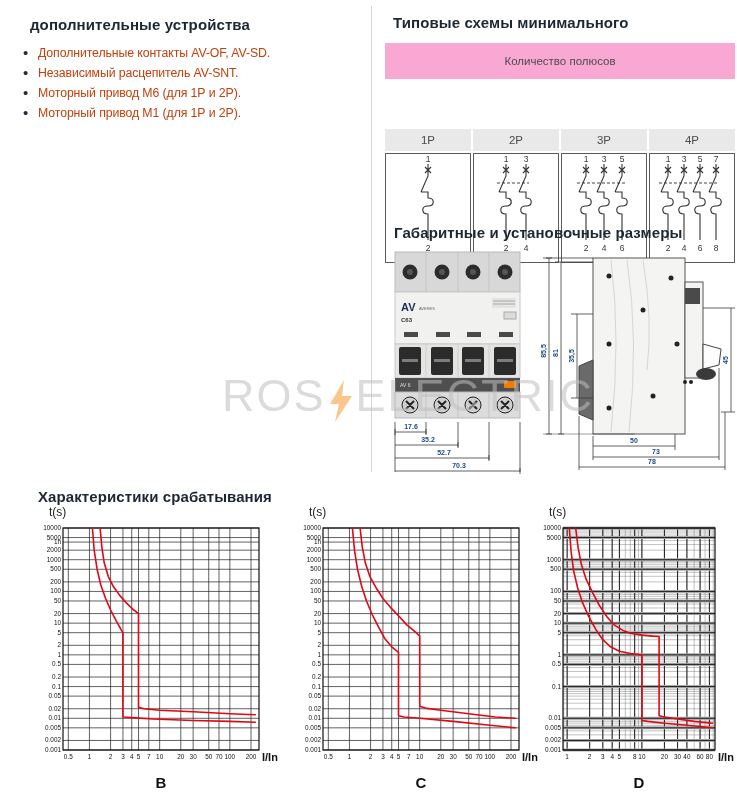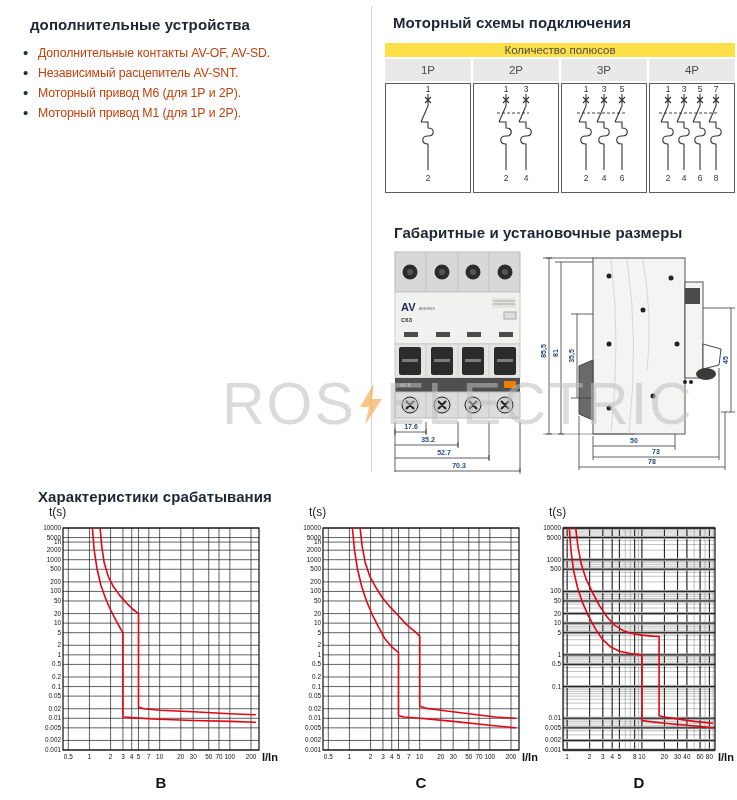--- a/index.html
+++ b/index.html
@@ -12,44 +12,44 @@
   
   .devices{position:absolute;left:22px;top:8px;width:346px;}
   .devices ul{list-style:none;margin:13px 0 0 0;padding:0;}
   .devices li{position:relative;padding-left:16px;margin-bottom:6px;font-size:12.3px;
               color:#c2410c;letter-spacing:-.1px;}
   .devices li::before{content:"\2022";position:absolute;left:1px;top:-2px;font-size:15px;color:#22303d;}
 
   
   .schemes{position:absolute;left:385px;top:6px;width:350px;}
   .ptable{margin-top:12px;}
-  .ptable-header{height:14px;background:#fde047;color:#4c4c4c;font-size:11.5px;
+  .ptable-header{height:36px;background:#f9a8d4;color:#4c4c4c;font-size:11.5px;
                  display:flex;align-items:center;justify-content:center;margin-bottom:2px;}
   .ptable-cols{display:flex;gap:2px;margin-bottom:2px;}
   .pcol{flex:1;height:22px;background:#e9e9e9;color:#4c4c4c;font-size:11.5px;
-        display:flex;align-items:center;justify-content:center;}
+        display:flex;align-items:center;justify-content:center;margin-top:48px;}
   .ptable-diagrams{display:flex;gap:2px;}
   .dcell{flex:1;height:108px;background:#fff;border:1px solid #5a5a5a;}
   .dcell svg{display:block;width:100%;height:100%;}
 
   
   .dims{position:absolute;left:390px;top:216px;width:356px;height:260px;}
   .dims h2.sec{margin-left:4px;}
   .dims svg{position:absolute;overflow:visible;}
   .dim-txt{font-size:7px;font-weight:bold;fill:#1f4a7d;}
 
   
   .trip{position:absolute;left:16px;top:480px;width:737px;height:320px;}
   .trip h2.sec{margin-left:22px;}
   svg.chart{position:absolute;overflow:visible;}
   svg.chart text{font-family:"Liberation Sans",sans-serif;}
 
   
-  .watermark{position:absolute;left:222px;top:370px;z-index:40;display:flex;align-items:center;
-             pointer-events:none;font-size:59px;letter-spacing:2px;color:#bfbfbf;opacity:.55;}
+  .watermark{position:absolute;left:222px;top:370px;z-index:40;display:flex;align-items:flex-end;
+             pointer-events:none;font-size:45px;letter-spacing:2px;color:#bfbfbf;opacity:.55;}
   .watermark .bolt{margin:0 2px;}
 </style>
 </head>
 <body>
 
 <div class="page">
   <div class="col-divider"></div>
 
   <div class="watermark">
     <span>ROS</span>
@@ -63,21 +63,21 @@
     <h2 class="sec">дополнительные устройства</h2>
     <ul>
         <li>Дополнительные  контакты AV-OF, AV-SD.</li>
         <li>Независимый расцепитель  AV-SNT.</li>
         <li>Моторный привод М6 (для 1Р и 2Р).</li>
         <li>Моторный привод М1 (для 1Р и 2Р).</li>
       </ul>
   </section>
 
   <section class="schemes">
-    <h2 class="sec">Моторный схемы подключения</h2>
+    <h2 class="sec">Типовые схемы минимального</h2>
     <div class="ptable">
       <div class="ptable-header">Количество полюсов</div>
       <div class="ptable-cols">
         <div class="pcol">1P</div>
         <div class="pcol">2P</div>
         <div class="pcol">3P</div>
         <div class="pcol">4P</div>
       </div>
       <div class="ptable-diagrams">
         <div class="dcell">

